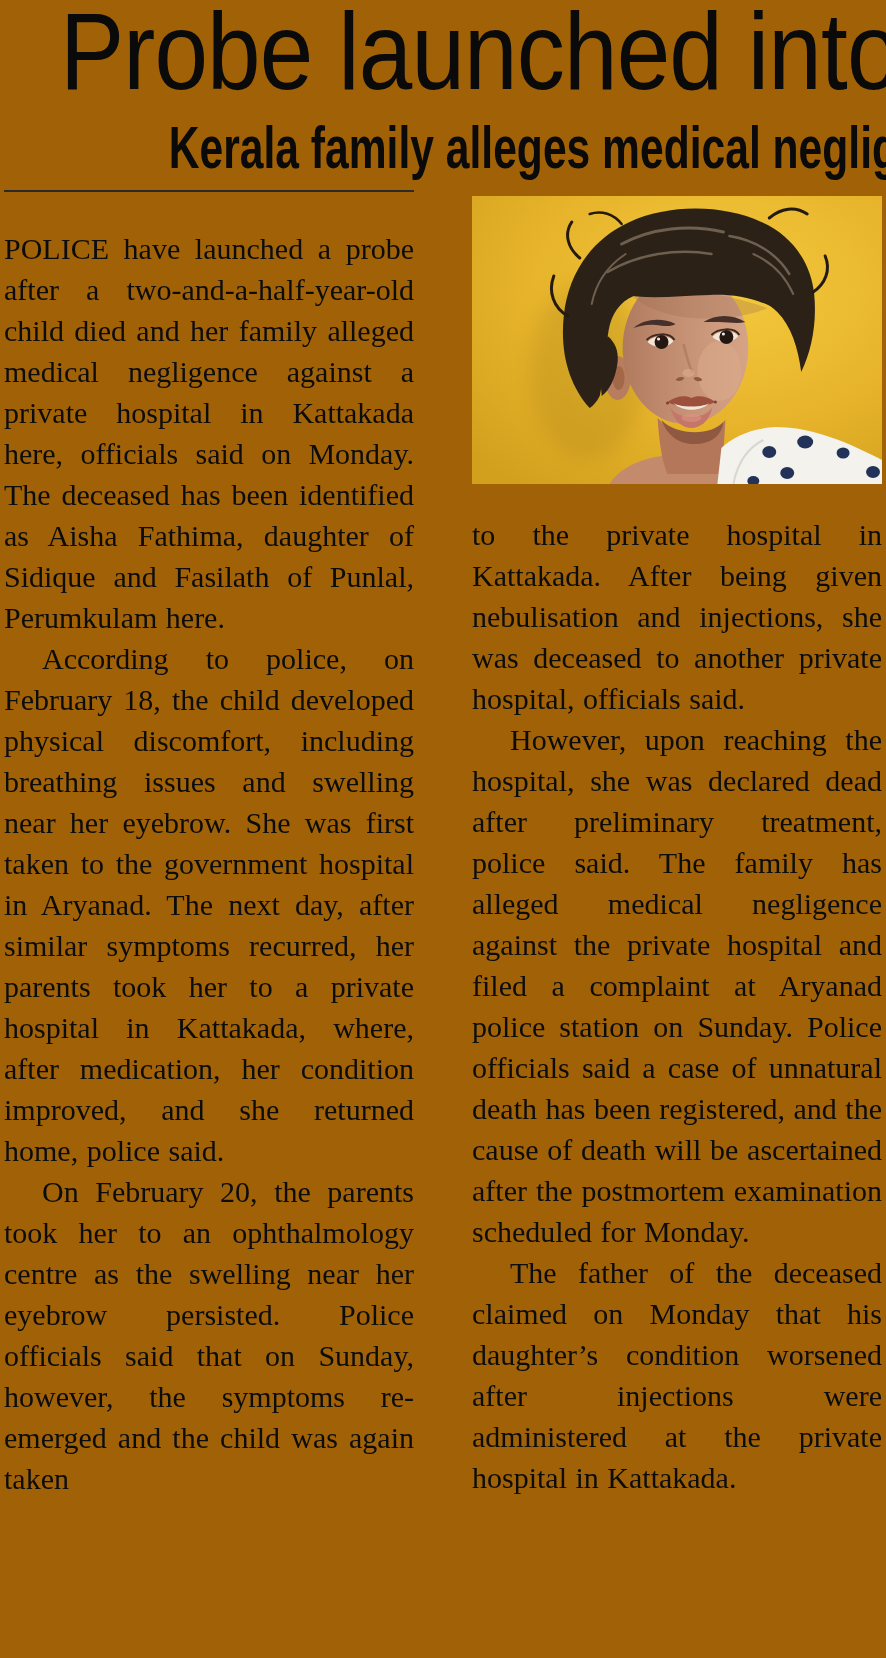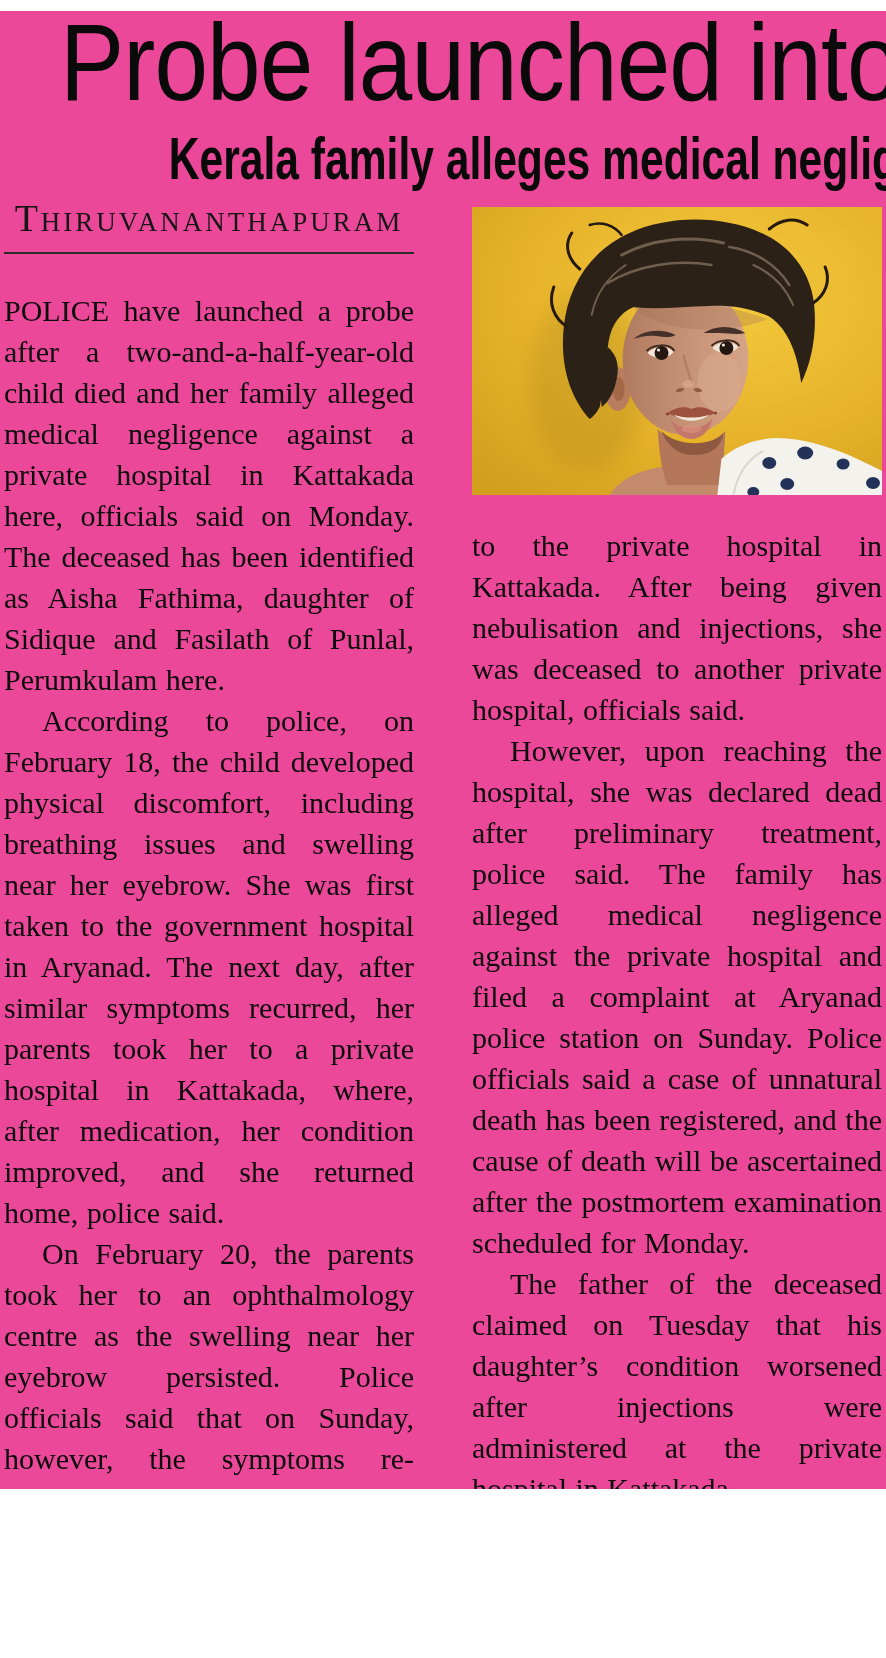--- a/index.html
+++ b/index.html
@@ -1,20 +1,20 @@
 <!DOCTYPE html>
 <html lang="en"><head>
 <meta charset="utf-8">
 <style>
   html,body{margin:0;padding:0;background:#ffffff;}
   .page{
     position:relative;
-    width:886px;height:1478px;
-    margin:11px auto;
-    background:#ec4899;
+    width:886px;height:1658px;
+    margin:0 auto;
+    background:#a16207;
     overflow:hidden;
     color:#0b0b0b;
     font-family:"Liberation Serif", serif;
   }
   
   .headline{
     margin:-14px 0 0 0;
     font-family:"Liberation Sans", sans-serif;
     font-weight:400;
     font-size:110px;
@@ -90,21 +90,20 @@
     <span class="hl-line"><span class="hl-scale">Probe launched into</span></span>
   </h1>
 
   <h2 class="subhead">
     <span class="sh-scale">Kerala family alleges medical negligence</span>
   </h2>
 
   <div class="columns">
 
     <div class="col col-left">
-      <div class="dateline"><span class="dl-initial">T</span><span class="dl-rest">HIRUVANANTHAPURAM</span></div>
       <div class="rule"></div>
       <p class="body first-after-rule">POLICE have launched a probe after a two-and-a-half-year-old child died and her family alleged medical negligence against a private hospital in Kattakada here, officials said on Monday. The deceased has been identified as Aisha Fathima, daughter of Sidique and Fasilath of Punlal, Perumkulam here.</p>
       <p class="body indent">According to police, on February 18, the child developed physical discomfort, including breathing issues and swelling near her eyebrow. She was first taken to the government hospital in Aryanad. The next day, after similar symptoms recurred, her parents took her to a private hospital in Kattakada, where, after medication, her condition improved, and she returned home, police said.</p>
       <p class="body indent">On February 20, the parents took her to an ophthalmology centre as the swelling near her eyebrow persisted. Police officials said that on Sunday, however, the symptoms re-emerged and the child was again taken</p>
     </div>
 
     <div class="col col-right">
       <figure class="photo">
         <svg width="410" height="288" viewBox="0 0 411 288" preserveAspectRatio="none">
           <defs>
@@ -187,17 +186,17 @@
           <path d="M196 206 C204 200 214 199 220 202 C226 199 236 200 244 206 C236 210 226 211 220 210 C212 211 203 210 196 206 Z" fill="#9c503d"></path>
           <path d="M202 207 C210 212 230 212 238 207 C230 216 210 216 202 207 Z" fill="#f0e6da"></path>
           <path d="M199 212 C206 224 234 224 241 211 C238 226 228 232 220 232 C211 232 202 225 199 212 Z" fill="#c4766a"></path>
           <ellipse cx="220" cy="222" rx="10" ry="4" fill="#dd9480" opacity="0.6"></ellipse>
           <circle cx="196" cy="207" r="1.5" fill="#7a4230"></circle>
           <circle cx="244" cy="206" r="1.5" fill="#7a4230"></circle>
         </svg>
       </figure>
       <p class="body">to the private hospital in Kattakada. After being given nebulisation and injections, she was deceased to another private hospital, officials said.</p>
       <p class="body indent">However, upon reaching the hospital, she was declared dead after preliminary treatment, police said. The family has alleged medical negligence against the private hospital and filed a complaint at Aryanad police station on Sunday. Police officials said a case of unnatural death has been registered, and the cause of death will be ascertained after the postmortem examination scheduled for Monday.</p>
-      <p class="body indent">The father of the deceased claimed on Tuesday that his daughter’s condition worsened after injections were administered at the private hospital in Kattakada.</p>
+      <p class="body indent">The father of the deceased claimed on Monday that his daughter’s condition worsened after injections were administered at the private hospital in Kattakada.</p>
     </div>
 
   </div>
 </div>
 
 </body></html>

